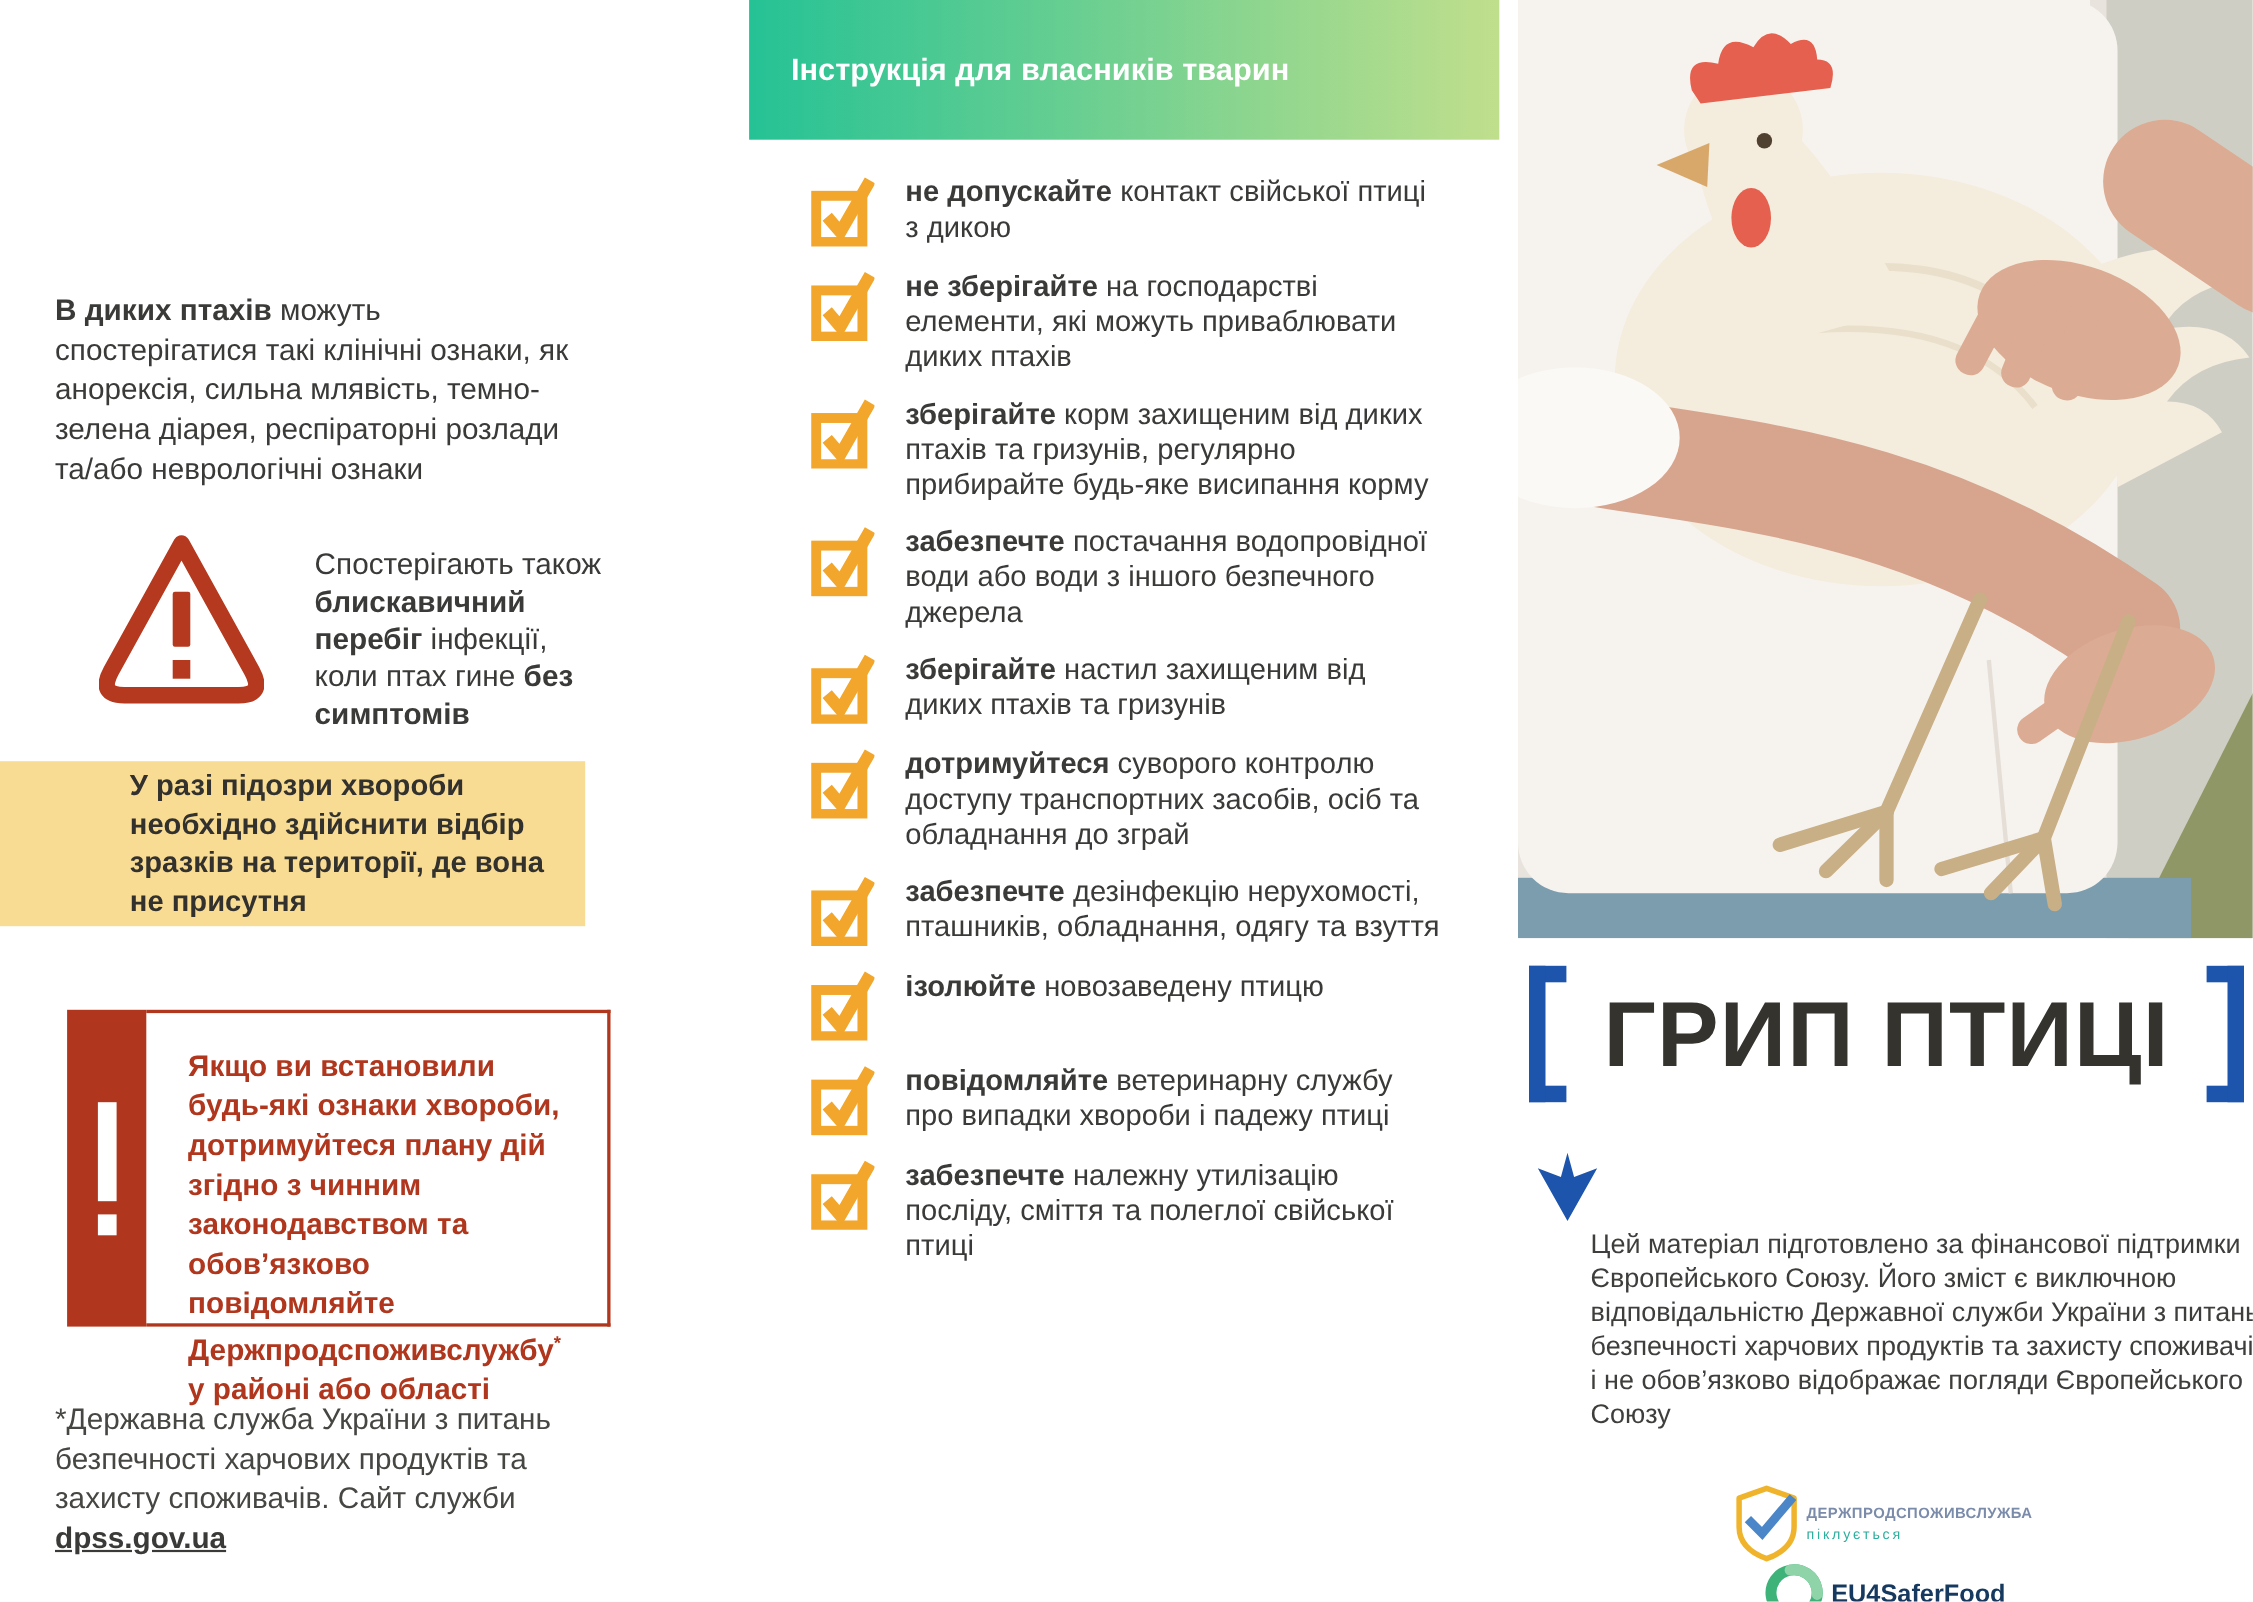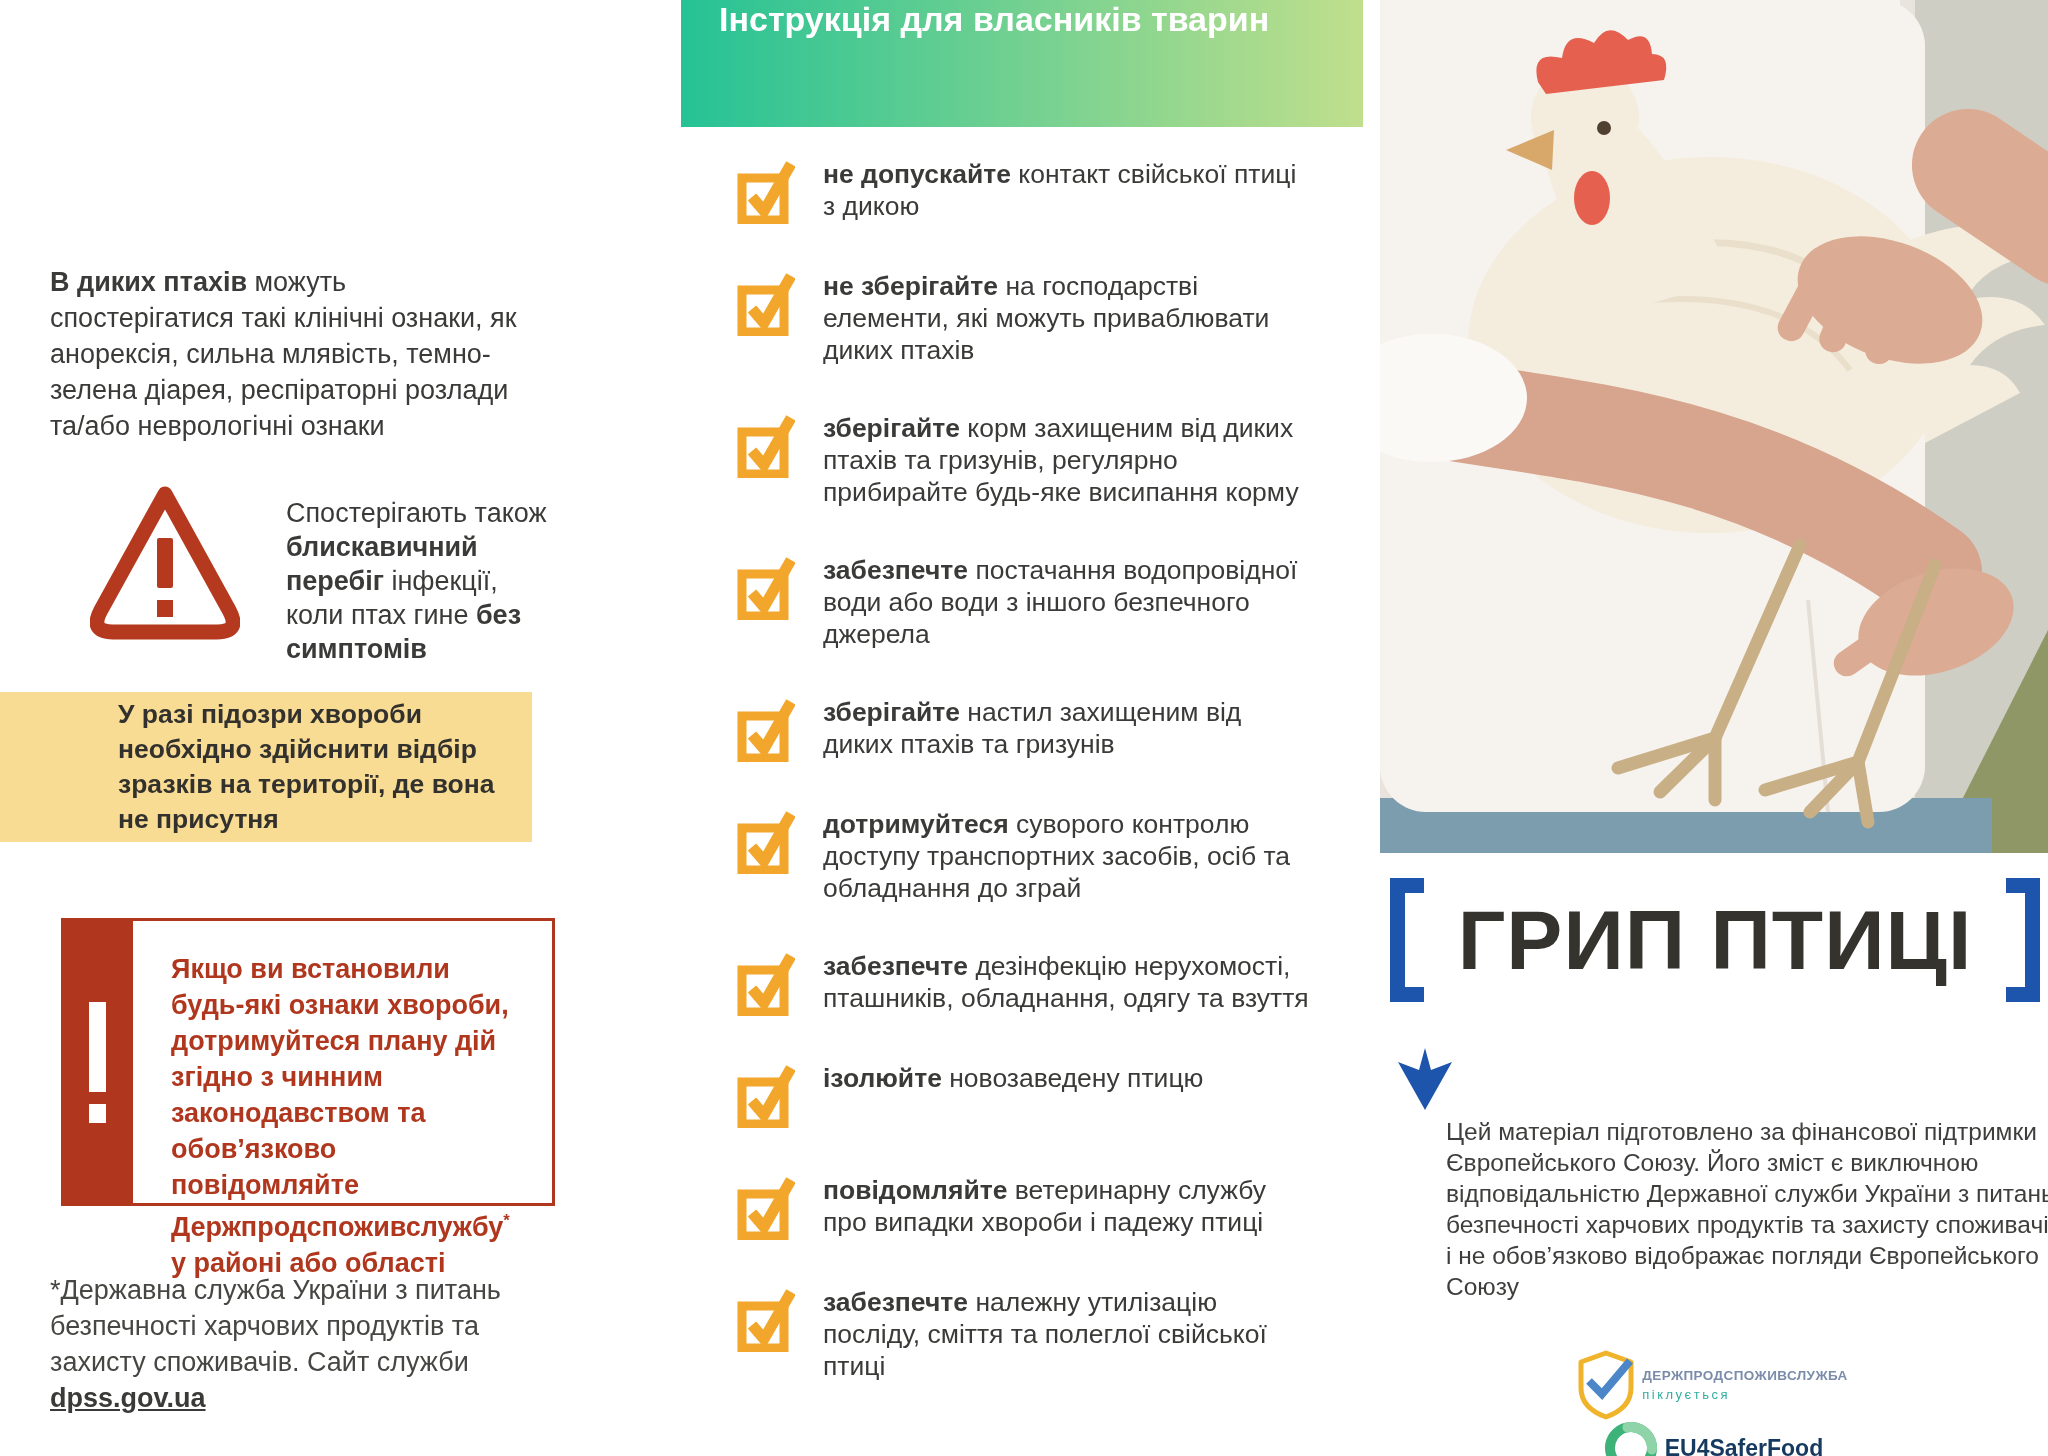--- a/index.html
+++ b/index.html
@@ -24,23 +24,23 @@
   .excl-dot{width:17px;height:19px;background:#ffffff;margin-top:12px;}
   .red-body{flex:1;border:3px solid #b0371d;border-left:none;box-sizing:border-box;
             padding:30px 22px 0 38px;font-size:27px;font-weight:700;line-height:36px;color:#b0371d;}
   .sup{font-size:0.62em;vertical-align:super;}
   #footnote{left:50px;top:1272px;width:486px;font-size:27px;line-height:36px;color:#464643;}
   .footlink{font-weight:700;text-decoration:underline;color:#3a3a38;}
 
   
   #mid-header{left:681px;top:0;width:682px;height:127px;
               background:linear-gradient(90deg,#25c295 0%,#c0df8c 100%);
-              display:flex;align-items:flex-start;box-sizing:border-box;padding-left:38px;
-              color:#ffffff;font-size:34px;font-weight:700;}
-  #checklist{left:681px;top:158px;width:684px;display:flex;flex-direction:column;gap:46px;}
+              display:flex;align-items:center;box-sizing:border-box;padding-left:38px;
+              color:#ffffff;font-size:28px;font-weight:700;}
+  #checklist{left:681px;top:158px;width:684px;display:flex;flex-direction:column;gap:20px;}
   .check-item{display:flex;align-items:flex-start;}
   .check-icon{width:58px;height:66px;margin-left:56px;margin-right:28px;flex:0 0 auto;}
   .check-text{width:492px;font-size:26.5px;line-height:32px;color:#3a3a38;}
 
   
   #photo{left:1380px;top:0;width:668px;height:853px;}
   #title-row{left:1390px;top:878px;width:650px;height:124px;
              display:flex;justify-content:space-between;align-items:center;}
   .bracket{width:34px;height:124px;box-sizing:border-box;flex:0 0 auto;}
   .bracket.l{border-left:15px solid #1d55ad;border-top:15px solid #1d55ad;border-bottom:15px solid #1d55ad;}

